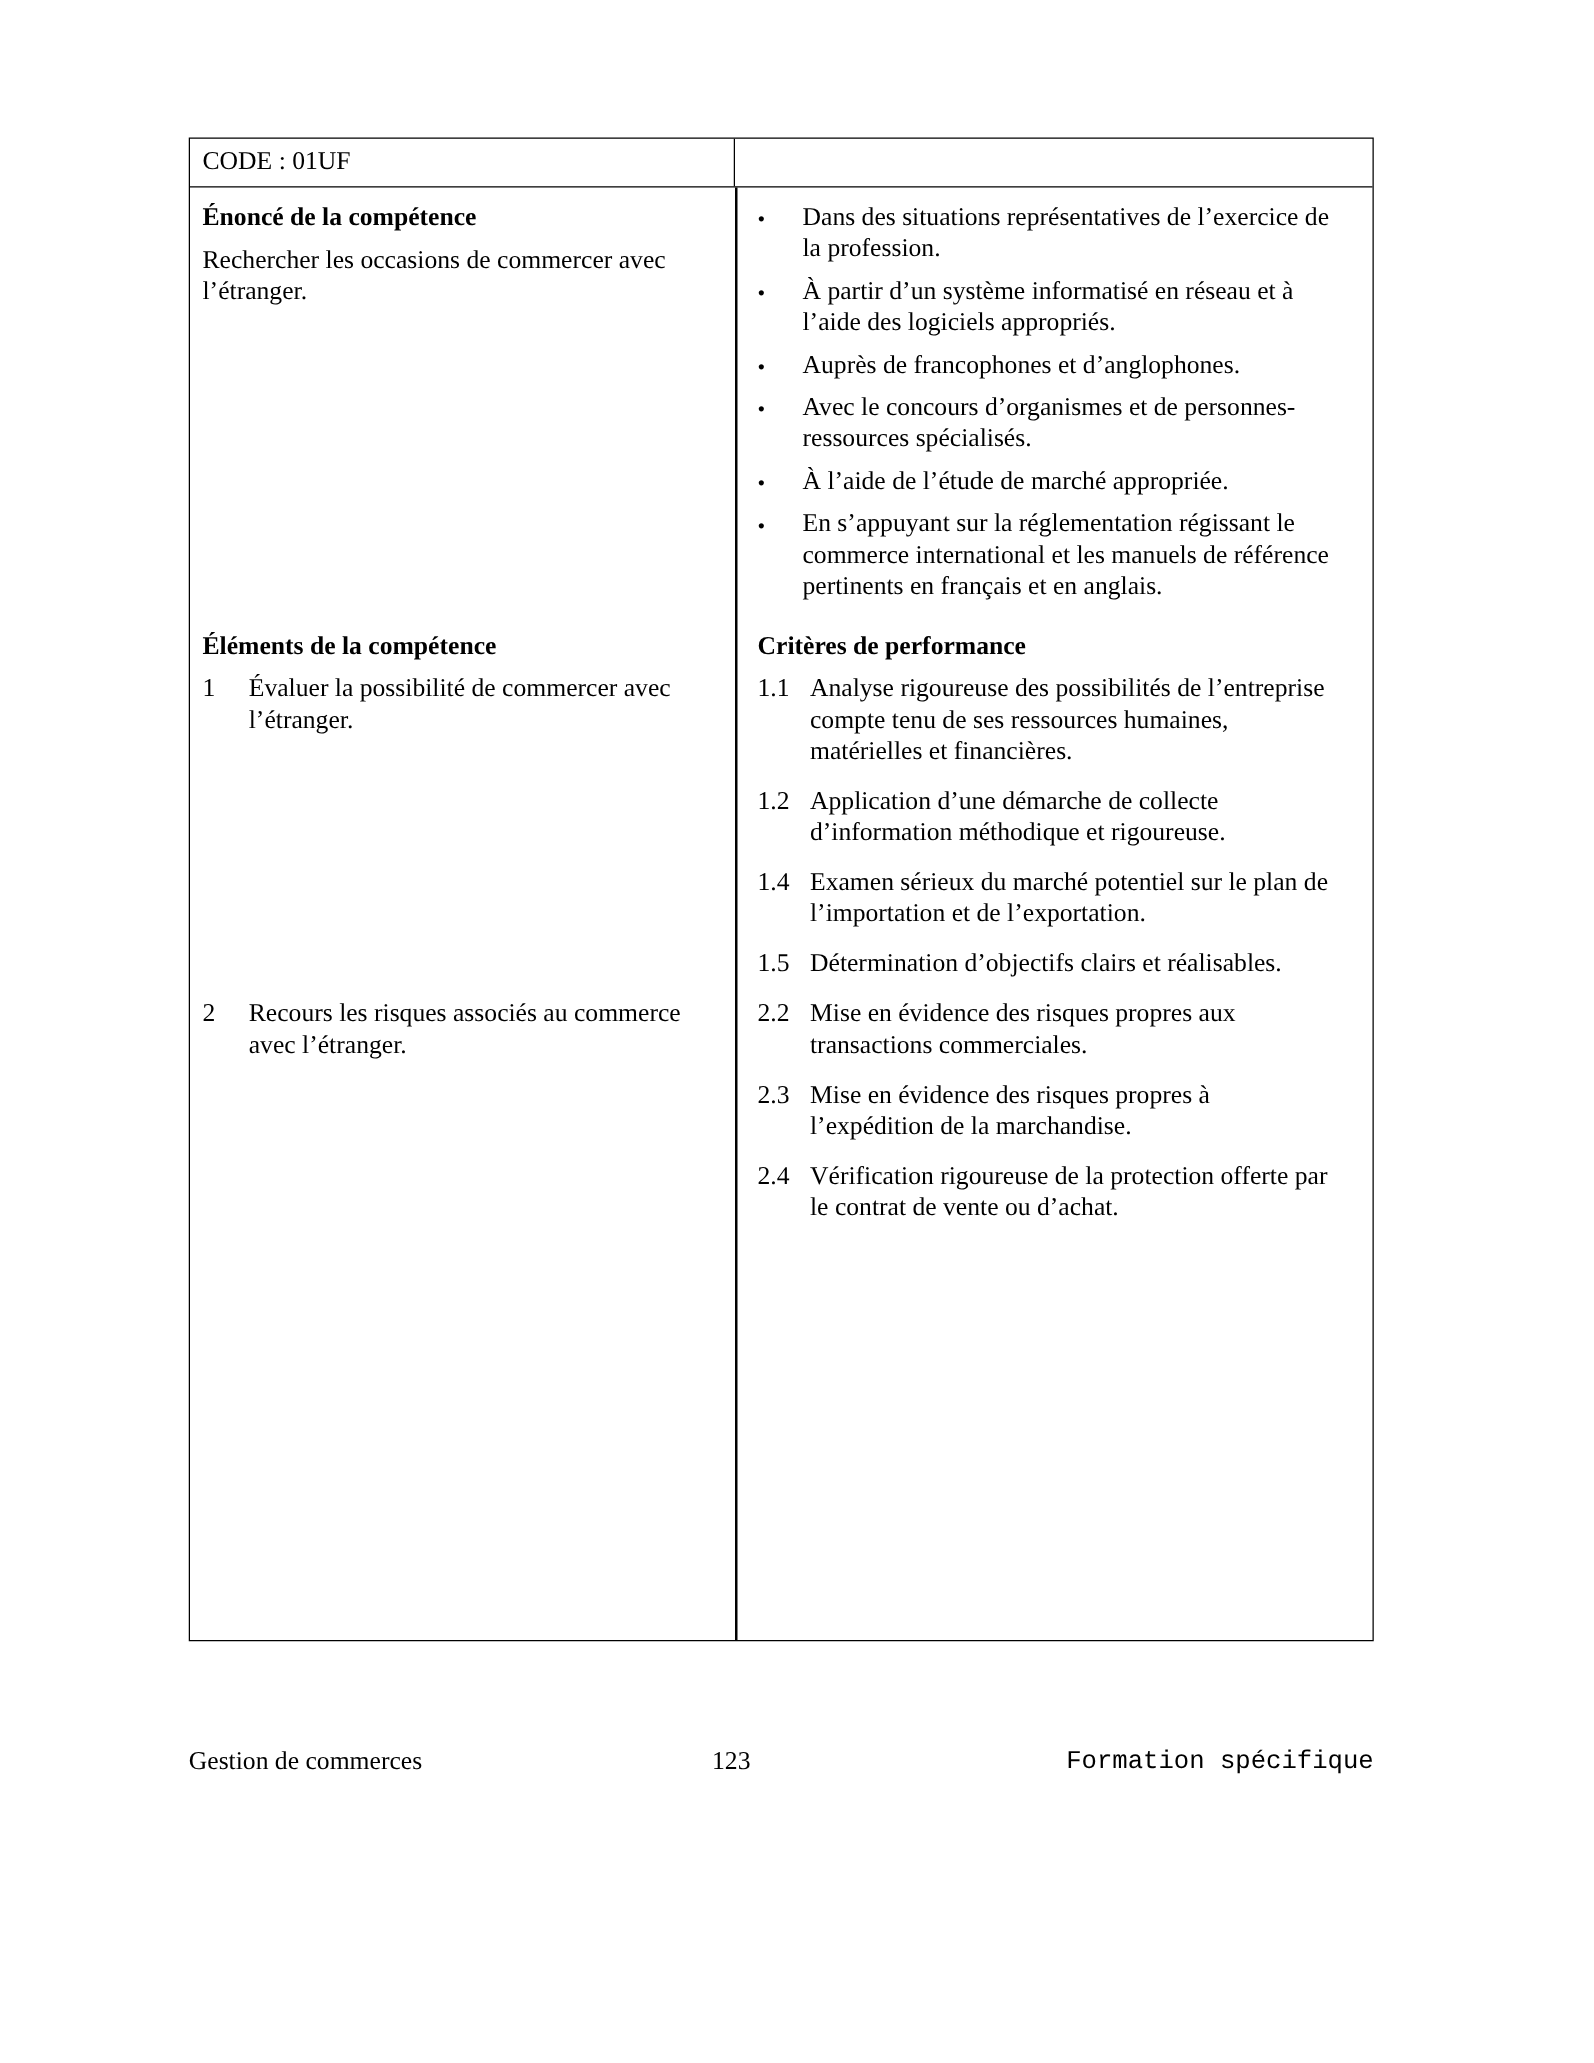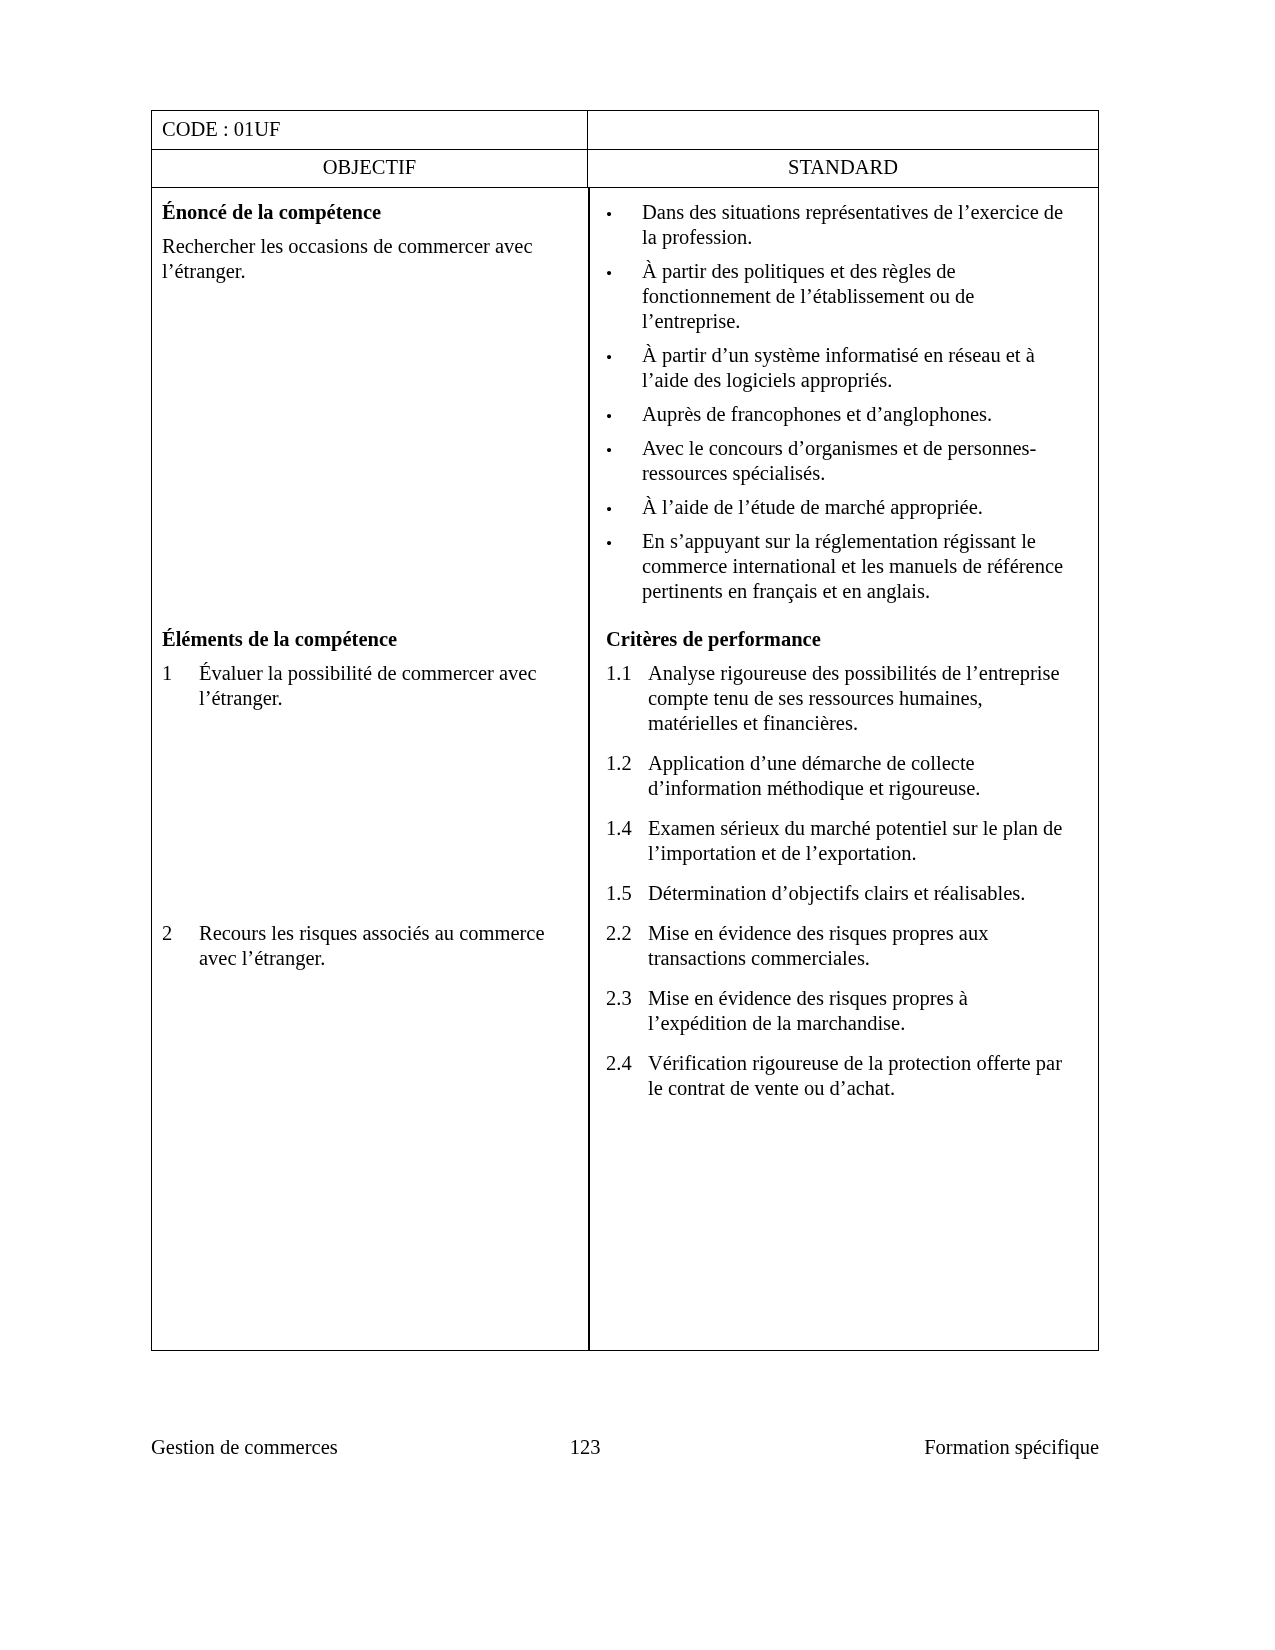--- a/index.html
+++ b/index.html
@@ -76,57 +76,49 @@
     margin-top:84px;
     position:relative;
     display:flex;
   }
   .footer-center {
     position:absolute;
     left:0; right:0;
     text-align:center;
     transform:translateX(-40px);
   }
-  .footer-right { margin-left:auto; }
+  .footer-right { margin-left:auto;font-family:Liberation Mono, monospace; }
 </style>
 </head>
 <body>
 
 <div class="page">
 
   <div class="doc-table">
 
     <div class="row-code grid2">
       <div class="cell-left">
         <span>CODE : 01UF</span>
       </div>
       <div class="cell-right"></div>
     </div>
 
-    <div class="row-head grid2">
-      <div class="cell cell-left">OBJECTIF</div>
-      <div class="cell">STANDARD</div>
-    </div>
 
     <div class="tbody">
 
       <div class="section sec-a">
         <div class="cl">
           <div class="h">Énoncé de la compétence</div>
           <div class="enonce-text">Rechercher les occasions de commercer avec l’étranger.</div>
         </div>
         <div class="cr">
           <ul>
             <li class="bullet">
               <span class="bullet-marker"></span>
               <span>Dans des situations représentatives de l’exercice de la profession.</span>
-            </li>
-            <li class="bullet">
-              <span class="bullet-marker"></span>
-              <span>À partir des politiques et des règles de fonctionnement de l’établissement ou de l’entreprise.</span>
             </li>
             <li class="bullet">
               <span class="bullet-marker"></span>
               <span>À partir d’un système informatisé en réseau et à l’aide des logiciels appropriés.</span>
             </li>
             <li class="bullet">
               <span class="bullet-marker"></span>
               <span>Auprès de francophones et d’anglophones.</span>
             </li>
             <li class="bullet">

